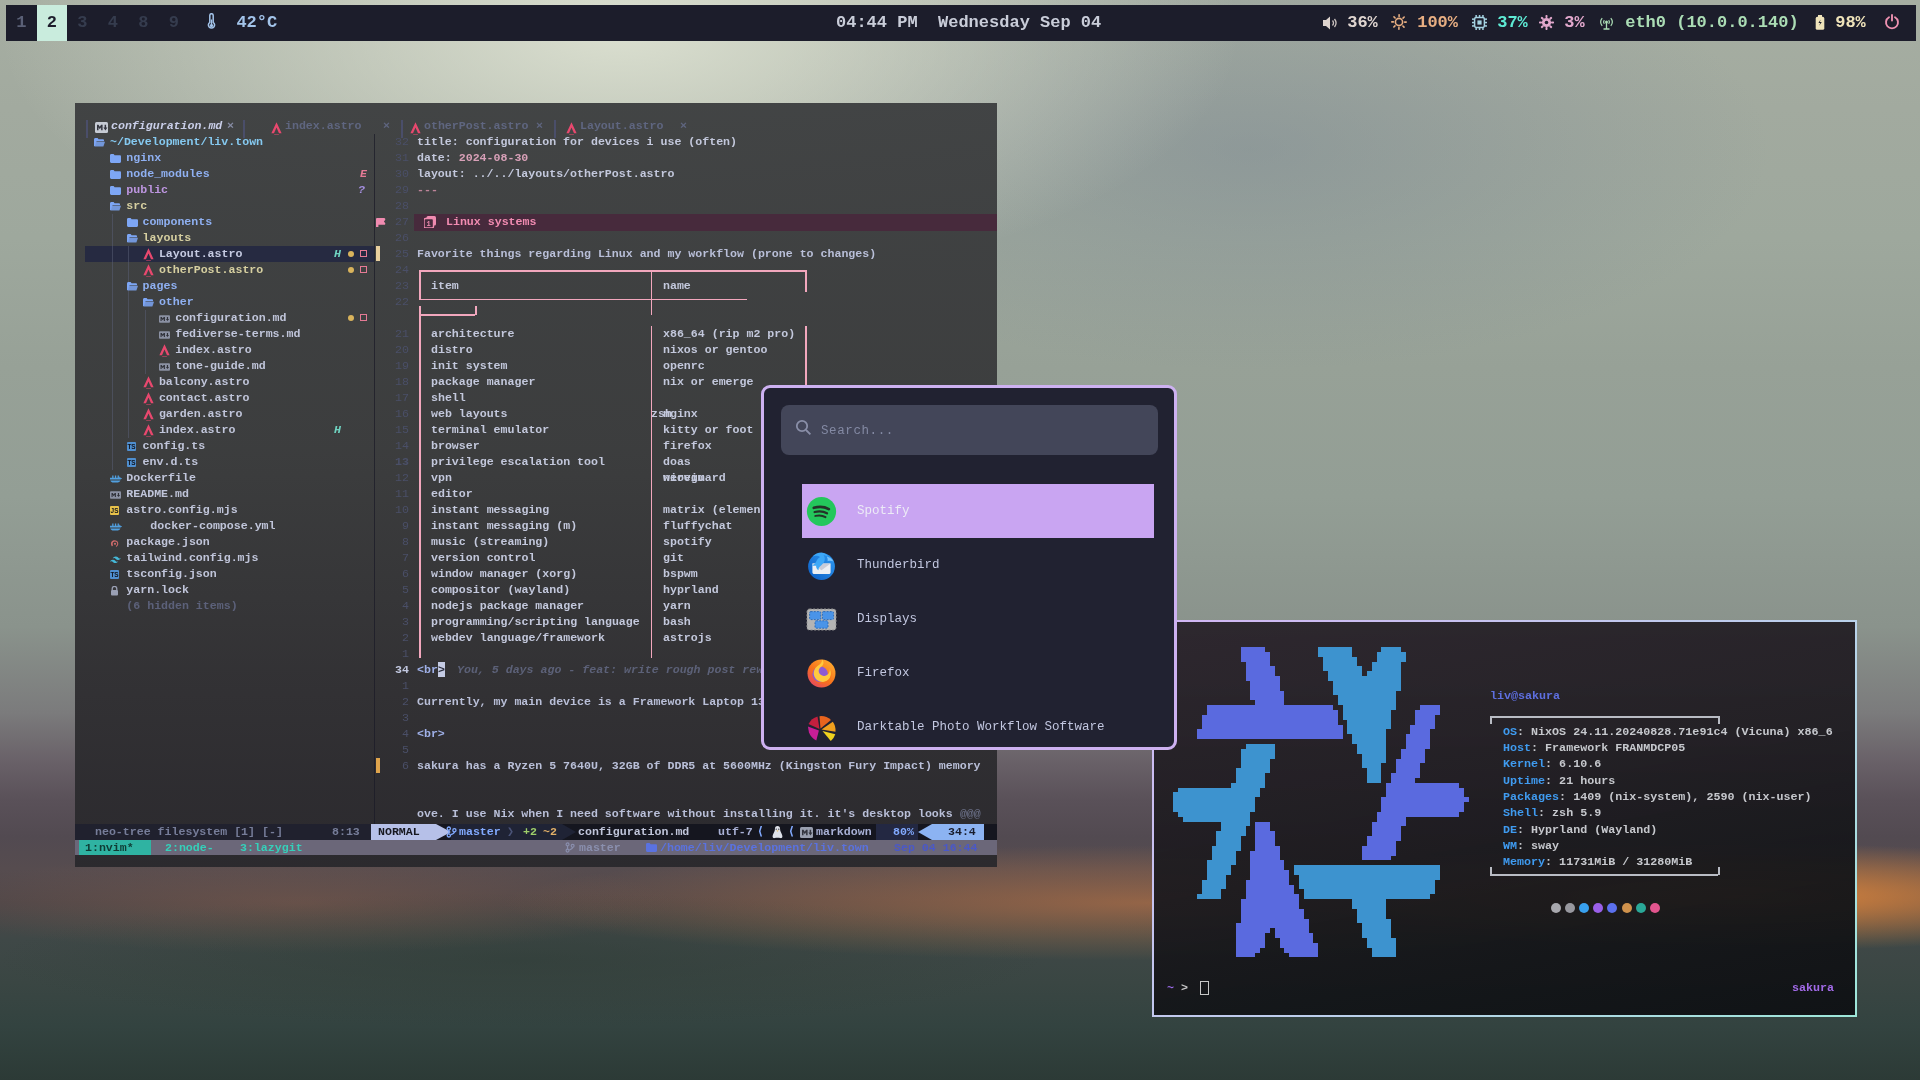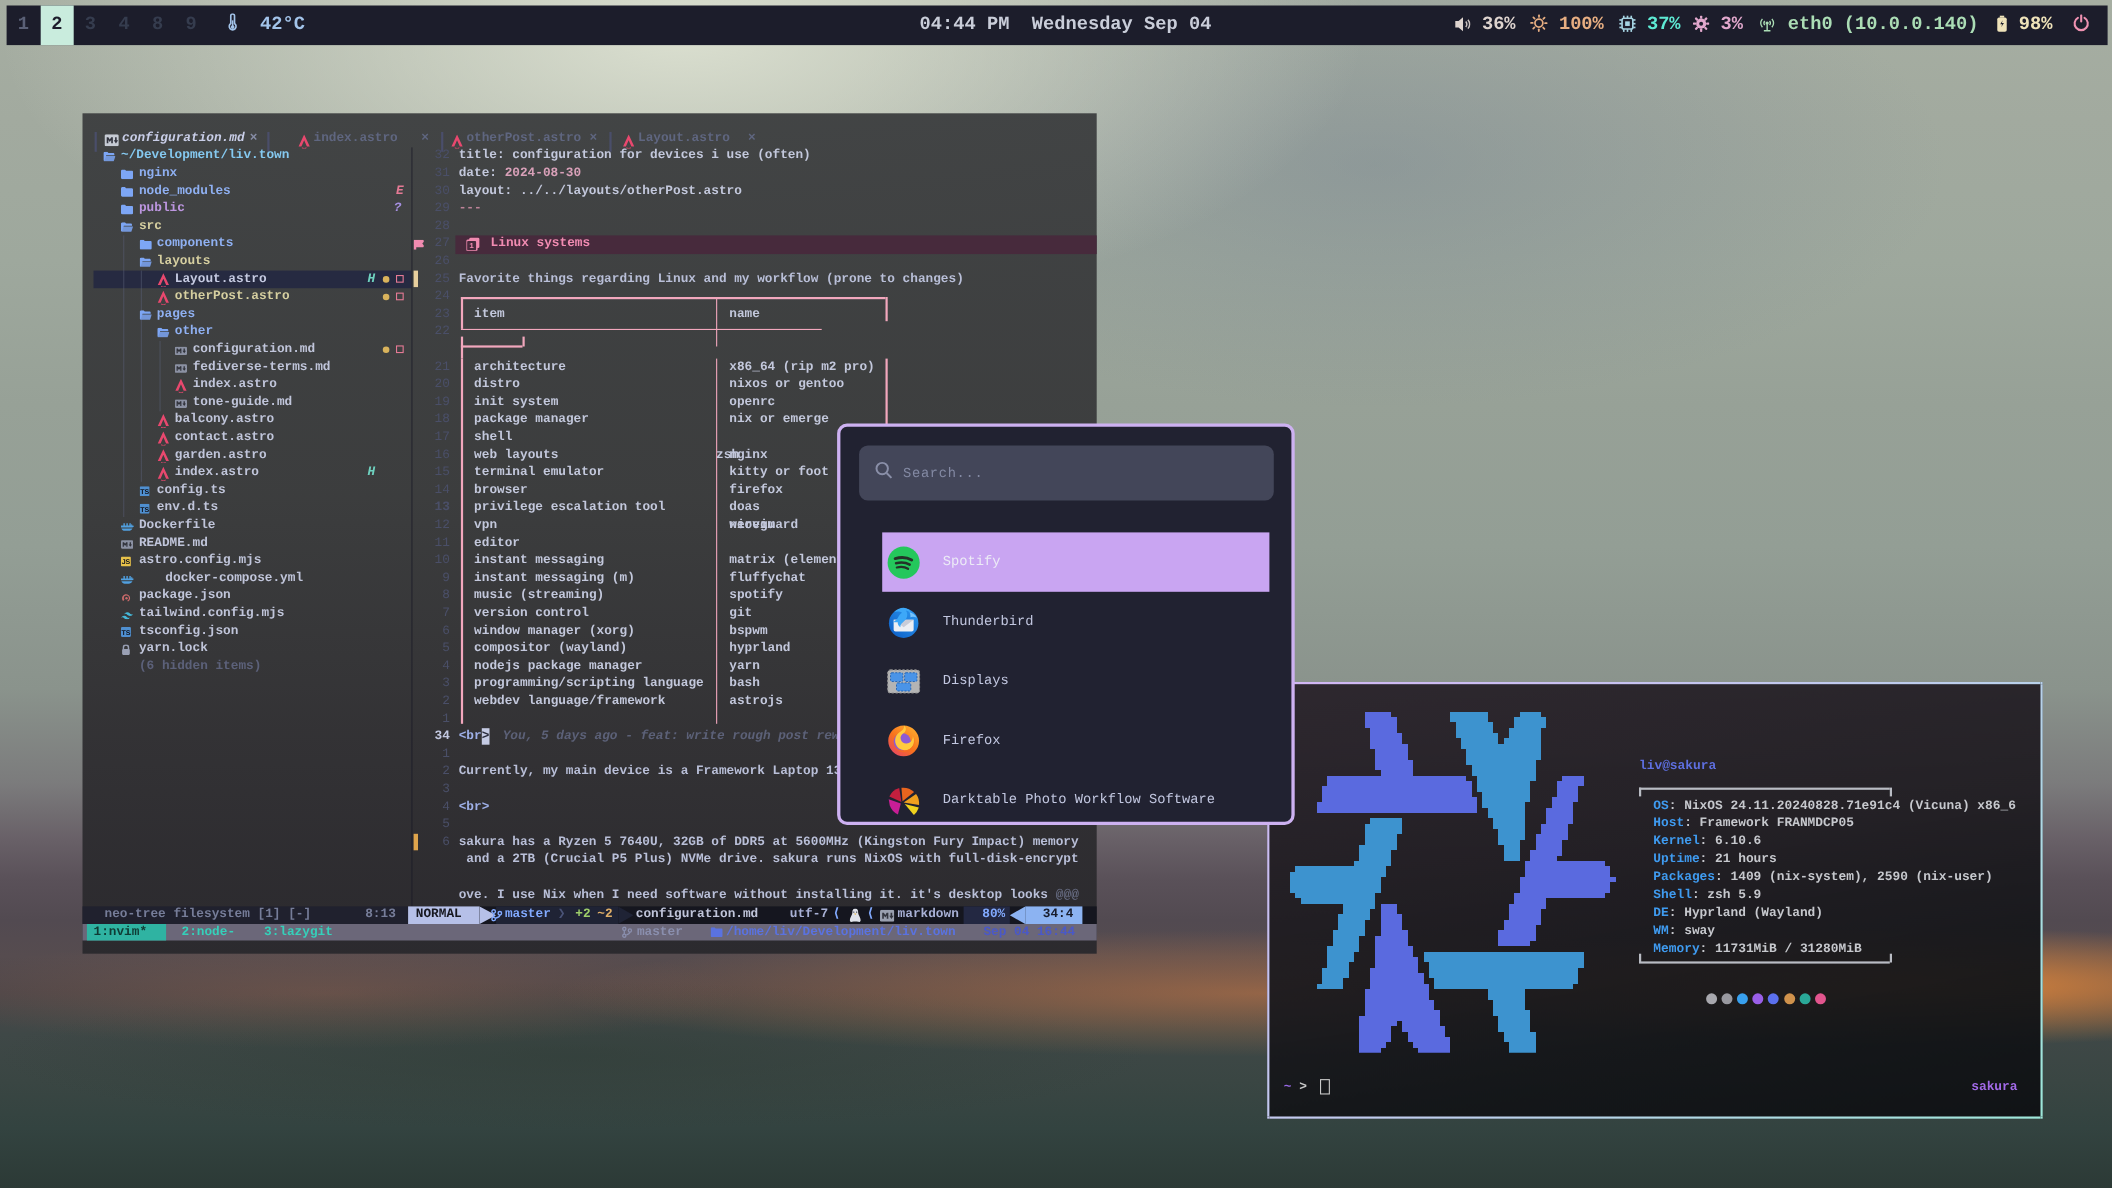--- a/index.html
+++ b/index.html
@@ -400,21 +400,20 @@
 <div class="a" style="left:588px;top:511px;color:#c3c8dc;">bash</div>
 <div class="a" style="left:356px;top:527px;color:#c3c8dc;">webdev language/framework</div>
 <div class="a" style="left:588px;top:527px;color:#c3c8dc;">astrojs</div>
 <div class="a" style="left:342px;top:559px;color:#9fb0e8;">&lt;br</div>
 <div class="a" style="left:363px;top:559px;width:7px;height:15px;background:#c5cbe4"></div>
 <div class="a" style="left:362.88px;top:559px;color:#2a2d3d;">&gt;</div>
 <div class="a" style="left:382px;top:559px;color:#5c6178;font-style:italic">You, 5 days ago - feat: write rough post rewrite</div>
 <div class="a" style="left:342px;top:591px;color:#b9bfd8;">Currently, my main device is a Framework Laptop 13. It has been my daily</div>
 <div class="a" style="left:342px;top:623px;color:#9fb0e8;">&lt;br&gt;</div>
 <div class="a" style="left:342px;top:655px;color:#b9bfd8;">sakura has a Ryzen 5 7640U, 32GB of DDR5 at 5600MHz (Kingston Fury Impact) memory</div>
-<div class="a" style="left:342px;top:671px;color:#b9bfd8;"> and a 2TB (Crucial P5 Plus) NVMe drive. sakura runs NixOS with full-disk-encrypt</div>
 <div class="a" style="left:342px;top:703px;color:#b9bfd8;">ove. I use Nix when I need software without installing it. it's desktop looks </div>
 <div class="a" style="left:884.88px;top:703px;color:#686d84;">@@@</div>
 <div class="a" style="left:0;top:721px;width:299px;height:16px;background:#20212e"></div>
 <div class="a" style="left:299px;top:721px;width:623px;height:16px;background:#15161f"></div>
 <div class="a" style="left:376px;top:721px;width:111px;height:16px;background:#1f2335"></div>
 <div class="a" style="left:20px;top:721px;color:#767d99">neo-tree filesystem [1] [-]</div>
 <div class="a" style="left:257px;top:721px;color:#767d99">8:13</div>
 <div class="a" style="left:296px;top:721px;width:65px;height:16px;background:#b6c0e8"></div>
 <div class="a" style="left:303px;top:721px;color:#16171f;font-weight:bold">NORMAL</div>
 <svg class="icon" style="left:361px;top:721px" width="15" height="16" viewBox="0 0 15 16">

